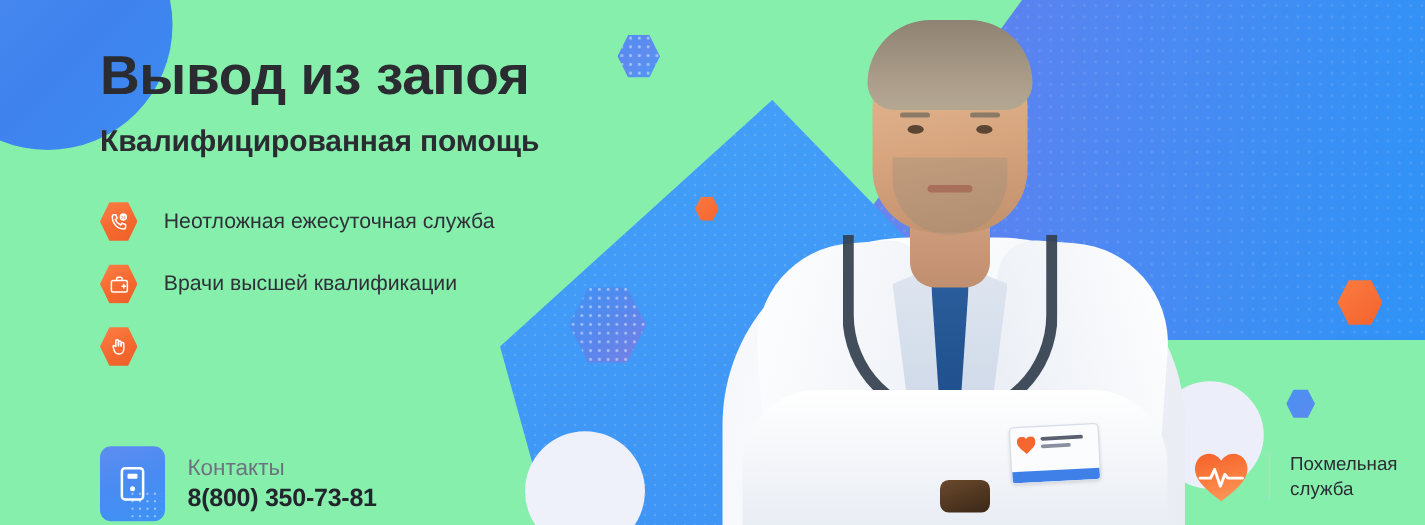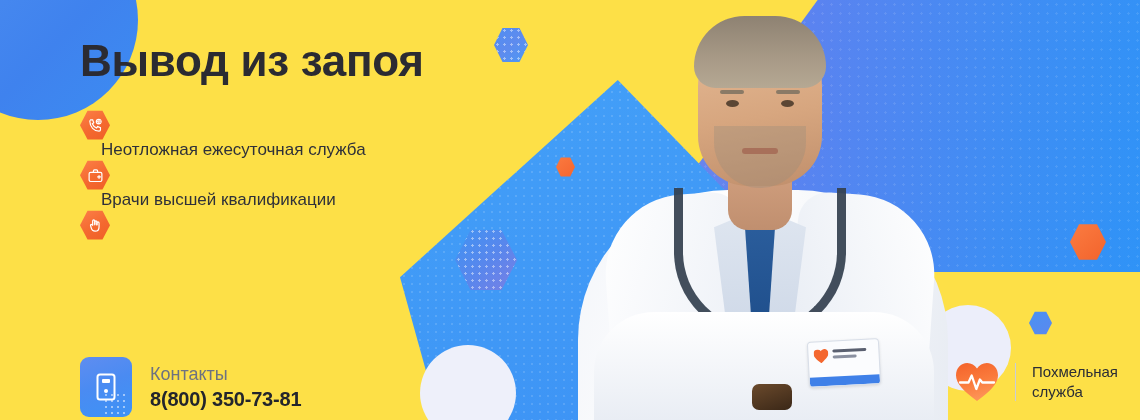--- a/index.html
+++ b/index.html
@@ -5,21 +5,21 @@
   * { margin:0; padding:0; box-sizing:border-box; }
   html,body { width:1140px; height:420px; }
   body {
     font-family:"Liberation Sans", sans-serif;
     background:#e9ebf7;
     overflow:hidden;
   }
   .banner {
     position:relative;
     width:1140px; height:420px;
-    background:#fde047;
+    background:#86efac;
     overflow:hidden;
   }
 
   
   .bg { position:absolute; inset:0; overflow:hidden; }
 
   .circle-tl {
     position:absolute; left:-62px; top:-80px;
     width:200px; height:200px; border-radius:50%;
     background:linear-gradient(135deg,#4f8ff0 0%,#3f82ee 60%,#3c8cf2 100%);
@@ -217,22 +217,22 @@
     letter-spacing:-0.3px; line-height:1.05;
   }
   .subhead {
     margin-top:16px;
     font-size:24px; font-weight:700; color:#2b2b32;
     letter-spacing:-0.1px;
   }
 
   .features { margin-top:26px; }
   .feature {
-    display:flex; 
-    height:46px; margin-bottom:4px;flex-direction:column;
+    display:flex; align-items:center;
+    height:46px; margin-bottom:4px;
   }
   .f-icon {
     position:relative;
     width:30px; height:32px; flex:0 0 30px;
     background:linear-gradient(150deg,#fc8049 0%,#f4692f 55%,#ef5f27 100%);
     clip-path:polygon(25% 2%, 75% 2%, 100% 50%, 75% 98%, 25% 98%, 0 50%);
     display:flex; align-items:center; justify-content:center;
   }
   .f-icon svg { width:17px; height:17px; display:block; }
   .f-label {
@@ -319,20 +319,21 @@
     <div class="doc-badge">
       <div class="bh"></div>
         <div class="bl1"></div>
         <div class="bl2"></div>
         <div class="bbar"></div>
     </div>
   </div>
 
   <div class="content">
     <div class="headline">Вывод из запоя</div>
+    <div class="subhead">Квалифицированная помощь</div>
 
     <div class="features">
 
       <div class="feature">
         <span class="f-icon">
           <svg viewBox="0 0 24 24" fill="none" stroke="#fff" stroke-width="1.7" stroke-linecap="round">
             <path d="M5 4 L8 4 L9.5 8 L7.5 9.5 C8.5 12 11 14.5 13.5 15.5 L15 13.5 L19 15 L19 18 C19 19 18 20 17 20 C10 20 4 14 4 6 C4 5 5 4 5 4 Z"></path>
             <circle cx="16.5" cy="6.5" r="4.2" fill="#fff" stroke="none"></circle>
             <text x="16.5" y="8.4" font-size="5" text-anchor="middle" fill="#f4692f" font-family="Liberation Sans, sans-serif" stroke="none">24</text>
           </svg>

